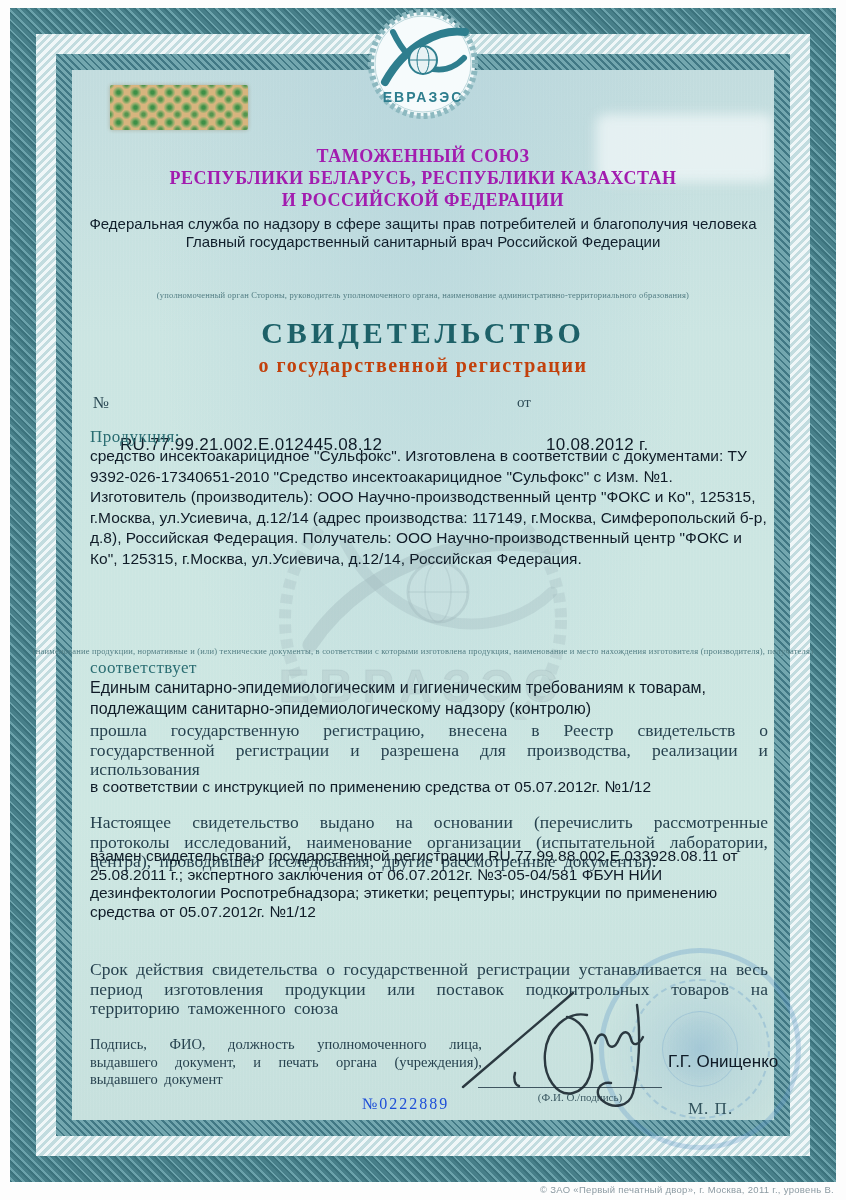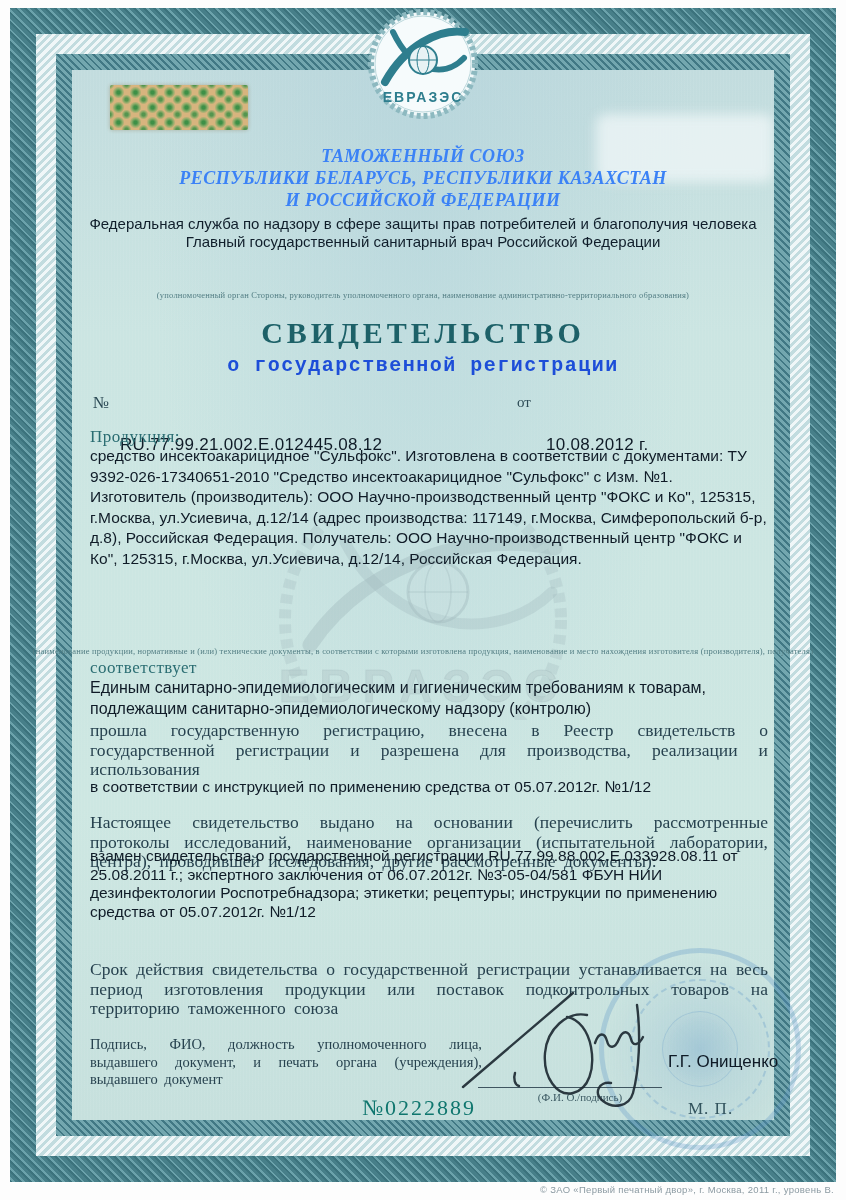--- a/index.html
+++ b/index.html
@@ -28,31 +28,31 @@
   
   .holo{z-index:3;left:110px;top:85px;width:138px;height:45px;border-radius:2px;opacity:.95;
       background-color:#d9b279;
       background-image:
         radial-gradient(circle, rgba(46,138,60,.95) 1.5px, rgba(80,165,85,.55) 4px, rgba(0,0,0,0) 6px),
         radial-gradient(circle, rgba(46,138,60,.8) 1.5px, rgba(80,165,85,.45) 3.5px, rgba(0,0,0,0) 5px);
       background-size:17px 15px,17px 15px;background-position:0 0,8px 7px;
       box-shadow:0 0 4px rgba(120,90,40,.35);}
 
   
-  .union{font-family:"Liberation Serif",serif;font-weight:bold;font-size:18px;color:#3b82f6;letter-spacing:.5px;z-index:6;font-style:italic;}
+  .union{font-family:"Liberation Serif",serif;font-weight:bold;font-size:18px;color:#a21caf;letter-spacing:.5px;z-index:6;}
   .agency{font-size:15px;color:#101e2b;z-index:6;}
   .fine{font-family:"Liberation Serif",serif;font-size:8.5px;color:#527d83;z-index:6;letter-spacing:.2px;}
   .title{font-family:Liberation Serif, serif;font-weight:bold;font-size:30px;color:#1d6168;letter-spacing:4px;z-index:6;}
-  .subtitle{font-family:Liberation Mono, monospace;font-weight:bold;font-size:20px;color:#1d4ed8;letter-spacing:1.5px;z-index:6;}
+  .subtitle{font-family:Liberation Serif, serif;font-weight:bold;font-size:20px;color:#c2410c;letter-spacing:1.5px;z-index:6;}
   .teal-label{font-family:"Liberation Serif",serif;font-size:17px;color:#2a6d72;z-index:6;letter-spacing:.5px;}
   .body-sans{font-size:15.5px;line-height:20.5px;color:#0f1b27;z-index:6;}
   .body-ser{font-family:"Liberation Serif",serif;font-size:17.5px;line-height:19.5px;color:#27424f;
             text-align:justify;word-spacing:4px;z-index:6;}
   .num-sans{font-size:17px;color:#0f1b27;z-index:6;letter-spacing:.3px;margin-top:40px;}
-  .red-num{font-family:"Liberation Serif",serif;font-size:22px;color:#0f766e;letter-spacing:2px;z-index:7;}
+  .red-num{font-family:"Liberation Serif",serif;font-size:16px;color:#1d4ed8;letter-spacing:2px;z-index:7;}
   .stamp{z-index:5;left:599px;top:948px;width:192px;height:192px;border-radius:50%;
       border:5px solid rgba(92,148,198,.30);
       background:radial-gradient(circle, rgba(92,148,198,.14) 20%, rgba(92,148,198,.04) 55%, rgba(0,0,0,0) 70%);}
   .stamp-inner{position:absolute;inset:26px;border-radius:50%;border:2px dashed rgba(92,148,198,.3);}
   .stamp-core{position:absolute;inset:58px;border-radius:50%;border:1px solid rgba(92,148,198,.25);
       background:radial-gradient(circle, rgba(92,148,198,.22), rgba(0,0,0,0) 75%);}
   .sig-line{z-index:6;left:478px;top:1087px;width:184px;border-top:1.5px solid #3f5560;}
   .copyright{z-index:6;right:12px;top:1184px;font-size:9.5px;color:#8b9aa2;letter-spacing:.3px;}
   svg text{font-family:"Liberation Sans",sans-serif;}
 </style>

